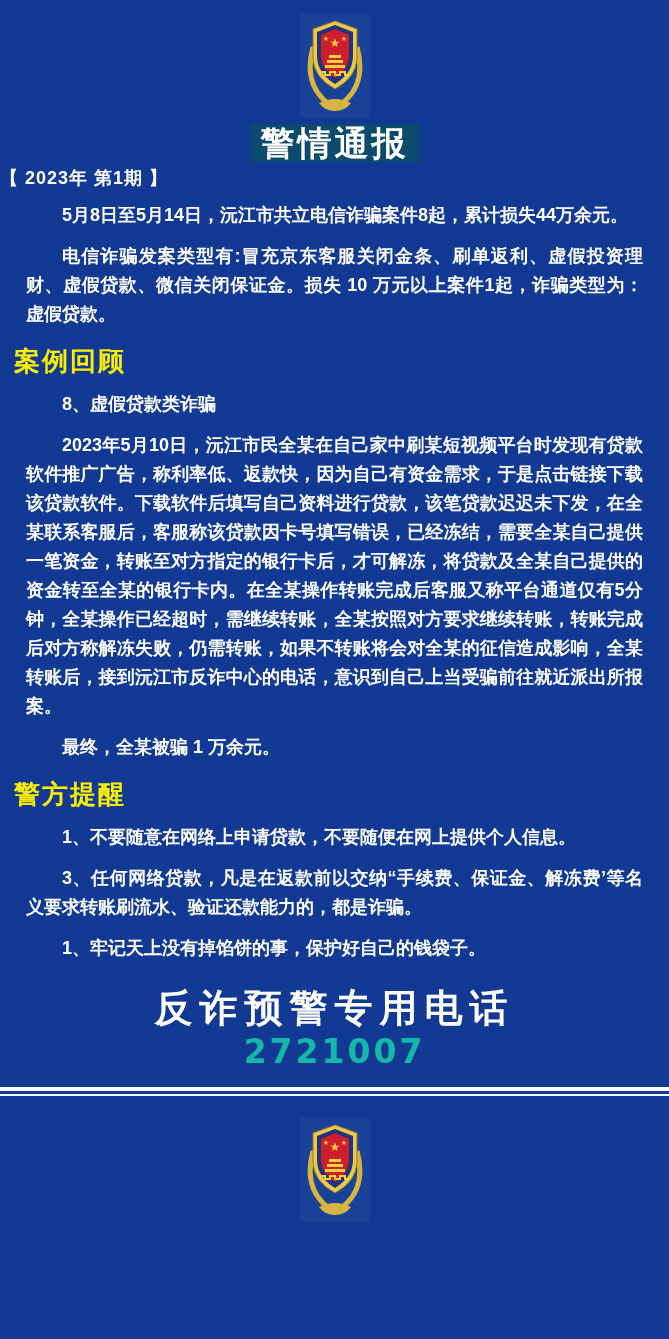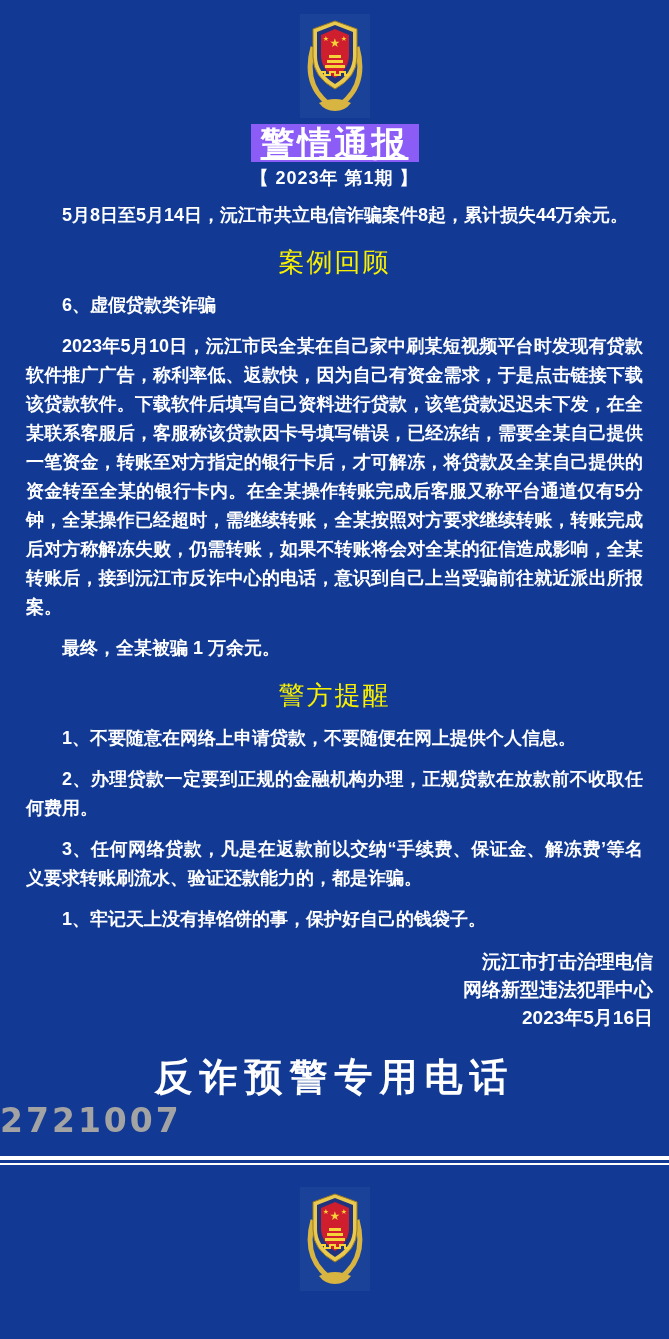--- a/index.html
+++ b/index.html
@@ -25,69 +25,67 @@
   }
   .badge-box.bottom { margin-top: 22px; }
   .page-title {
     text-align: center;
     margin: 4px 0 0;
     font-size: 34px;
     line-height: 42px;
     letter-spacing: 3px;
   }
   .page-title span {
-    background: #8b5cf6;
+    background: #0c4a6e;
     padding: 0 10px;
-    text-decoration: underline;
   }
   .issue-line {
-    text-align: center;
+    text-align: left;
     font-size: 18px;
     line-height: 22px;
     margin-top: 3px;
     letter-spacing: 1px;
   }
   .content {
     margin: 4px 14px 0;
     font-size: 18px;
     line-height: 29px;
   }
   .content p {
     margin: 12px;
     text-indent: 2em;
     text-align: justify;
   }
   .section-heading {
-    text-align: center;
     color: #f8f000;
     font-size: 26px;
     line-height: 34px;
     margin: 15px 0 10px;
     letter-spacing: 2px;
-    font-weight: 400;
+    font-weight: 700;
   }
   .signature {
     text-align: right;
     margin: 14px 16px 0 0;
     font-size: 19px;
     line-height: 28px;
   }
   .signature div { margin: 0; }
   .hotline-label {
     text-align: center;
     font-family: "DejaVu Serif", "Liberation Serif", serif;
     font-size: 38px;
     line-height: 38px;
     margin-top: 26px;
     letter-spacing: 7px;
     font-weight: 700;
   }
   .hotline-number {
-    text-align: left;
-    color: #a3a3a3;
+    text-align: center;
+    color: #14b8a6;
     font-size: 33px;
     line-height: 38px;
     margin-top: 6px;
     letter-spacing: 3px;
     font-family: "DejaVu Sans", "Liberation Sans", sans-serif;
     font-weight: 700;
   }
   .double-rule { margin-top: 16px; }
   .double-rule .l1 { height: 4px; background: #ffffff; }
   .double-rule .l2 { height: 2px; background: #ffffff; margin-top: 3px; }
@@ -114,40 +112,35 @@
       </svg>
     </span>
   </div>
 
   <h1 class="page-title"><span>警情通报</span></h1>
 
   <div class="issue-line">【 2023年 第1期 】</div>
 
   <div class="content">
     <p>5月8日至5月14日，沅江市共立电信诈骗案件8起，累计损失44万余元。</p>
+    <p>电信诈骗发案类型有:冒充京东客服关闭金条、刷单返利、虚假投资理财、虚假贷款、微信关闭保证金。损失 10 万元以上案件1起，诈骗类型为： 虚假贷款。</p>
 
     <div class="section-heading">案例回顾</div>
 
-    <p>6、虚假贷款类诈骗</p>
+    <p>8、虚假贷款类诈骗</p>
     <p>2023年5月10日，沅江市民全某在自己家中刷某短视频平台时发现有贷款软件推广广告，称利率低、返款快，因为自己有资金需求，于是点击链接下载该贷款软件。下载软件后填写自己资料进行贷款，该笔贷款迟迟未下发，在全某联系客服后，客服称该贷款因卡号填写错误，已经冻结，需要全某自己提供一笔资金，转账至对方指定的银行卡后，才可解冻，将贷款及全某自己提供的资金转至全某的银行卡内。在全某操作转账完成后客服又称平台通道仅有5分钟，全某操作已经超时，需继续转账，全某按照对方要求继续转账，转账完成后对方称解冻失败，仍需转账，如果不转账将会对全某的征信造成影响，全某转账后，接到沅江市反诈中心的电话，意识到自己上当受骗前往就近派出所报案。</p>
     <p>最终，全某被骗 1 万余元。</p>
 
     <div class="section-heading">警方提醒</div>
 
     <p>1、不要随意在网络上申请贷款，不要随便在网上提供个人信息。</p>
-    <p>2、办理贷款一定要到正规的金融机构办理，正规贷款在放款前不收取任何费用。</p>
     <p>3、任何网络贷款，凡是在返款前以交纳“手续费、保证金、解冻费’等名义要求转账刷流水、验证还款能力的，都是诈骗。</p>
     <p>1、牢记天上没有掉馅饼的事，保护好自己的钱袋子。</p>
   </div>
 
-  <div class="signature">
-    <div>沅江市打击治理电信</div>
-    <div>网络新型违法犯罪中心</div>
-    <div>2023年5月16日</div>
-  </div>
 
   <div class="hotline-label">反诈预警专用电话</div>
   <div class="hotline-number">2721007</div>
 
   <div class="double-rule">
     <div class="l1"></div>
     <div class="l2"></div>
   </div>
 
   <div class="badge-box bottom">

